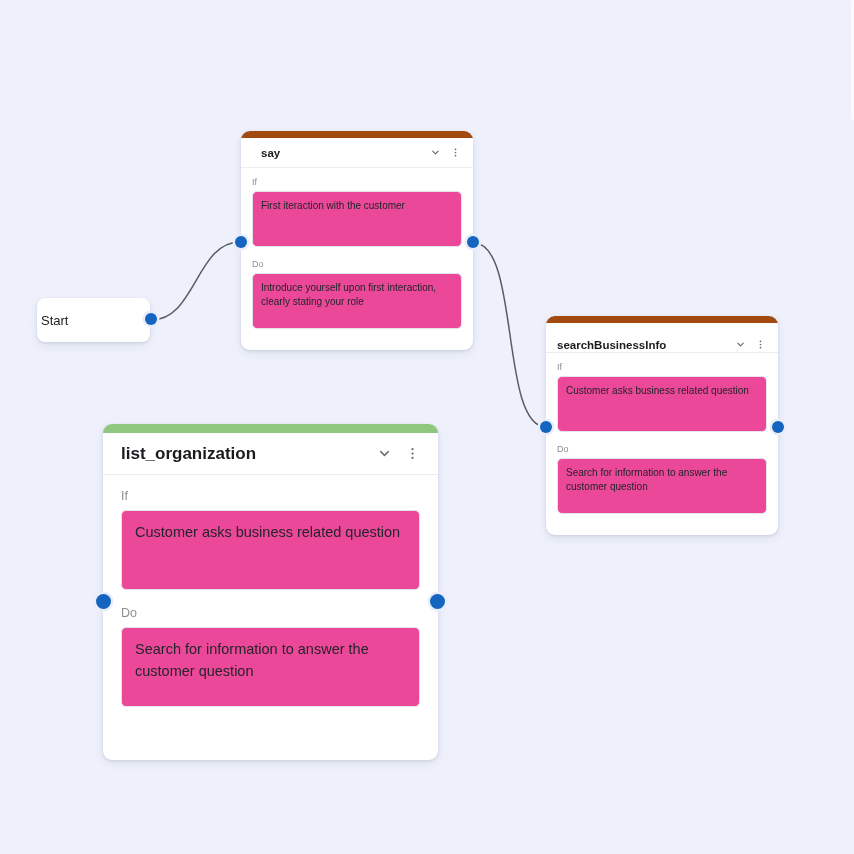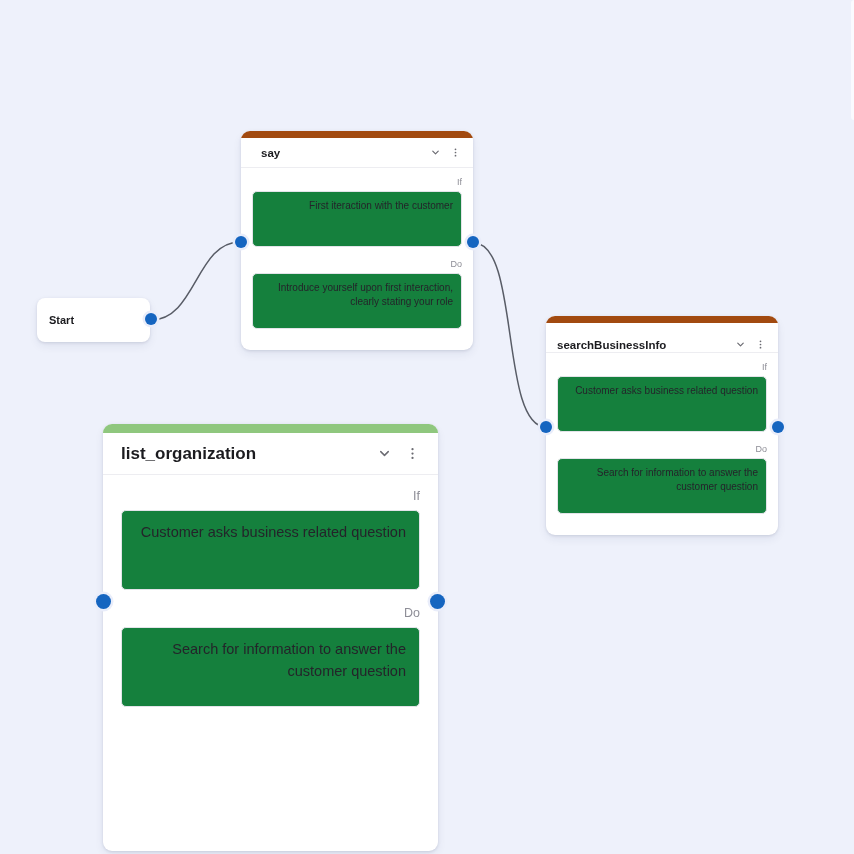--- a/index.html
+++ b/index.html
@@ -74,52 +74,51 @@
     flex: 0 0 auto;
   }
   .icon-btn {
     display: flex;
     align-items: center;
     justify-content: center;
     color: #6b6b72;
   }
   .node-body {
     box-sizing: border-box;
-    text-align: right;
   }
   .sub-note {
     color: #a9a9b2;
   }
   .field-label {
     color: #8d8d96;
   }
   .field-box {
     border: 1px solid #e3e3e9;
     border-radius: 5px;
-    background: #15803d;
+    background: #ec4899;
     color: #24242a;
     box-sizing: border-box;
     overflow: hidden;
   }
 
   
   #node-start {
     left: 37px;
     top: 298px;
     width: 113px;
     height: 44px;
     border-radius: 8px;
     display: flex;
     align-items: center;
   }
   #node-start .start-label {
-    font-size: 11px;
-    font-weight: bold;
+    font-size: 13px;
+    font-weight: normal;
     color: #1b1b1f;
-    padding-left: 12px;
+    padding-left: 4px;
   }
 
   
   #node-say {
     left: 241px;
     top: 131px;
     width: 232px;
     height: 219px;
   }
   #node-say .node-accent { background: #a24a10; }
@@ -155,21 +154,21 @@
     line-height: 1.42;
     height: 56px;
   }
   #node-search .gap { height: 12px; }
 
   
   #node-list {
     left: 103px;
     top: 424px;
     width: 335px;
-    height: 427px;
+    height: 336px;
   }
   #node-list .node-accent { background: #8fc77e; height: 9px; }
   #node-list .node-header { height: 42px; padding: 0 12px 0 18px; }
   #node-list .node-title { font-size: 17px; }
   #node-list .icon-btn { width: 28px; height: 28px; }
   #node-list .node-body { padding: 14px 18px 14px 18px; }
   #node-list .sub-note { font-size: 13px; margin-bottom: 16px; }
   #node-list .field-label { font-size: 12.5px; margin-bottom: 7px; }
   #node-list .field-box {
     padding: 10px 13px;

